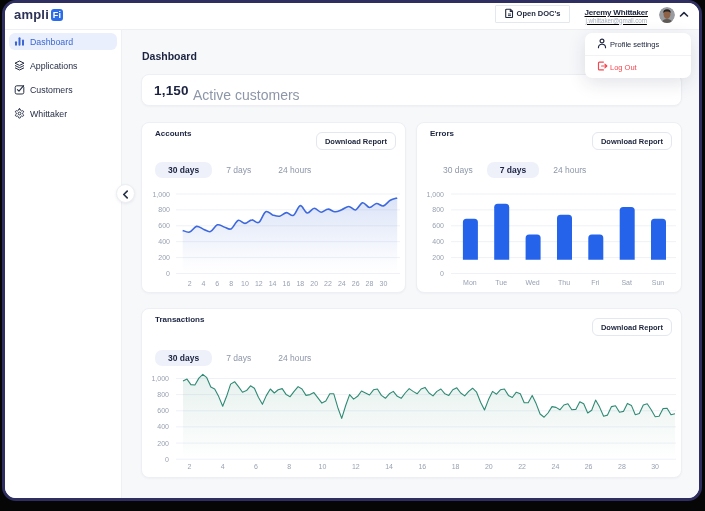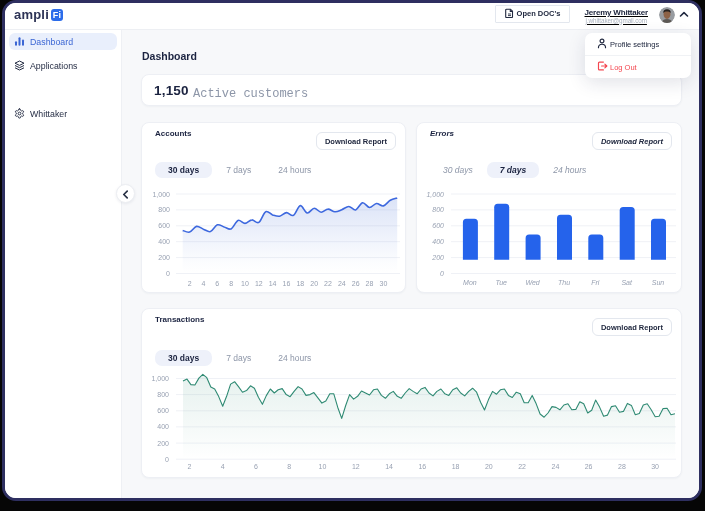--- a/index.html
+++ b/index.html
@@ -23,23 +23,23 @@
 .sitem .ic { position:absolute; left:5px; top:3px; }
 .sitem .tx { position:absolute; left:21px; top:3.5px; font-size:8.8px; color:#262e45; font-weight:500; }
 .sitem.active { background:#e9effc; }
 .sitem.active .tx { color:#3b66d4; }
 
 .main { position:absolute; left:117px; top:27px; width:577px; height:468px; background:#f7f8fa; }
 .h1 { position:absolute; left:137px; top:47px; font-size:10.5px; font-weight:bold; color:#1b2340; }
 .card { position:absolute; background:#fff; border:1px solid #edeff4; border-radius:8px; box-shadow:0 1px 2px rgba(25,39,80,0.04); }
 .c-stat { left:136px; top:71px; width:541px; height:32px; }
 .stat-num { position:absolute; left:12px; top:8px; font-size:13.5px; font-weight:800; color:#1b2340; letter-spacing:.2px; }
-.stat-lbl { position:absolute; left:51px; top:11.5px; font-size:12px; color:#8d96a8;font-family:Liberation Mono, monospace; }
+.stat-lbl { position:absolute; left:51px; top:11.5px; font-size:14px; color:#8d96a8; }
 .c-acc { left:136px; top:119px; width:265px; height:171px; }
-.c-err { left:411px; top:119px; width:266px; height:171px;font-style:italic; }
+.c-err { left:411px; top:119px; width:266px; height:171px; }
 .c-tr  { left:136px; top:305px; width:541px; height:170px; }
 .c-tr .tabs { top:38px; }
 .ctitle { position:absolute; left:13px; top:6px; font-size:8px; font-weight:bold; color:#1b2340; }
 .dlbtn { position:absolute; right:9px; top:9px; height:18px; padding:0 8px; border:1px solid #e3e7ee; border-radius:6px; background:#fff; font-size:7.5px; font-weight:bold; color:#20283f; line-height:17px; }
 .tabs { position:absolute; left:13px; top:36px; height:16px; }
 .tab { display:inline-block; height:16px; line-height:16px; padding:0 13px; font-size:8.5px; color:#8d96a8; border-radius:7px; margin-right:1px; }
 .tab.on { background:#eef1fa; color:#1b2340; font-weight:bold; }
 .chart { position:absolute; left:0; top:0; }
 
 .backbtn { position:absolute; left:111px; top:181px; width:19px; height:19px; border-radius:50%; background:#fff; border:1px solid #eceef2; box-shadow:0 1px 3px rgba(25,39,80,.08); z-index:6; text-align:center; }
@@ -92,20 +92,27 @@
   <div class="sitem" style="top:27px;">
     <svg class="ic" width="11" height="11" viewBox="0 0 11 11">
             <g fill="none" stroke="#262e45" stroke-width="1" stroke-linejoin="round">
               <path d="M5.5 1 L10 3.2 L5.5 5.4 L1 3.2 Z"></path>
               <path d="M1 5.5 L5.5 7.7 L10 5.5"></path>
               <path d="M1 7.8 L5.5 10 L10 7.8"></path>
             </g>
           </svg>
     <div class="tx">Applications</div>
   </div>
+  <div class="sitem" style="top:51px;">
+    <svg class="ic" width="11" height="11" viewBox="0 0 11 11">
+            <rect x="1.2" y="1.8" width="8.6" height="8.2" rx="1.6" fill="none" stroke="#262e45" stroke-width="1"></rect>
+            <path d="M3.4 5.6 L5 7.2 L9.6 1.6" fill="none" stroke="#262e45" stroke-width="1.1" stroke-linecap="round" stroke-linejoin="round"></path>
+          </svg>
+    <div class="tx">Customers</div>
+  </div>
   <div class="sitem" style="top:75px;">
     <svg class="ic" width="11" height="11" viewBox="0 0 24 24">
             <path fill="none" stroke="#262e45" stroke-width="2.1" stroke-linecap="round" stroke-linejoin="round" d="M12.22 2h-.44a2 2 0 0 0-2 2v.18a2 2 0 0 1-1 1.73l-.43.25a2 2 0 0 1-2 0l-.15-.08a2 2 0 0 0-2.73.73l-.22.38a2 2 0 0 0 .73 2.73l.15.1a2 2 0 0 1 1 1.72v.51a2 2 0 0 1-1 1.74l-.15.09a2 2 0 0 0-.73 2.73l.22.38a2 2 0 0 0 2.73.73l.15-.08a2 2 0 0 1 2 0l.43.25a2 2 0 0 1 1 1.73V20a2 2 0 0 0 2 2h.44a2 2 0 0 0 2-2v-.18a2 2 0 0 1 1-1.73l.43-.25a2 2 0 0 1 2 0l.15.08a2 2 0 0 0 2.73-.73l.22-.39a2 2 0 0 0-.73-2.73l-.15-.08a2 2 0 0 1-1-1.74v-.5a2 2 0 0 1 1-1.74l.15-.09a2 2 0 0 0 .73-2.73l-.22-.38a2 2 0 0 0-2.73-.73l-.15.08a2 2 0 0 1-2 0l-.43-.25a2 2 0 0 1-1-1.73V4a2 2 0 0 0-2-2z"></path>
             <circle cx="12" cy="12" r="3" fill="none" stroke="#262e45" stroke-width="2.1"></circle>
           </svg>
     <div class="tx">Whittaker</div>
   </div>
 </div>
 
 <div class="main"></div>

